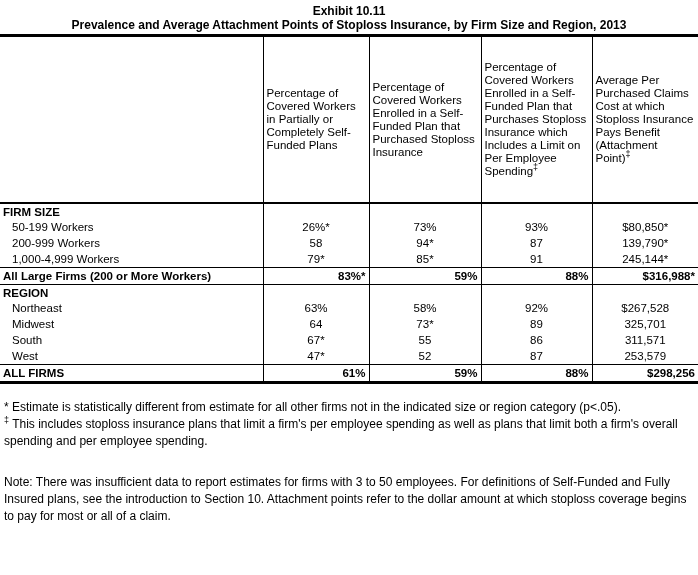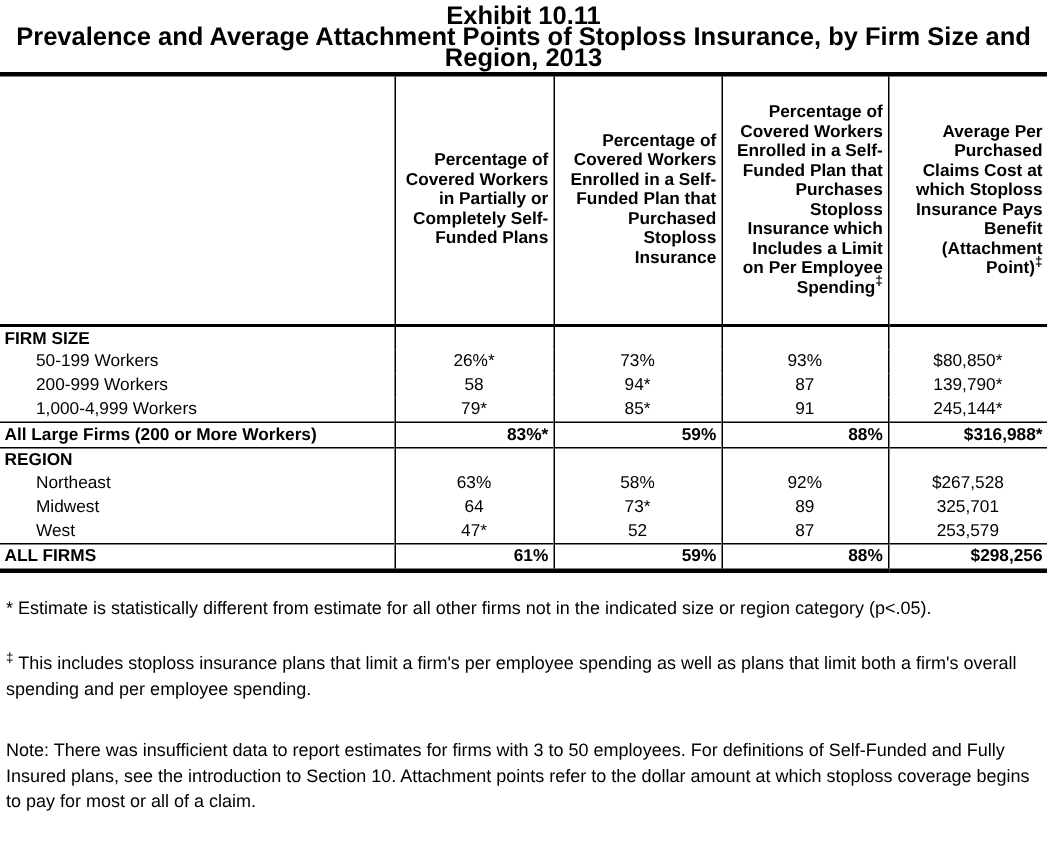--- a/index.html
+++ b/index.html
@@ -12,21 +12,21 @@
   #page {
     position: relative;
     width: 698px;
     height: 575px;
     background: #ffffff;
     overflow: hidden;
   }
   .title-block {
     text-align: center;
     font-weight: bold;
-    font-size: 17px;
+    font-size: 12px;
     line-height: 14px;
     padding-top: 4px;
     border-bottom: 3px solid #000;
     padding-bottom: 2px;
   }
   table.exhibit {
     width: 698px;
     border-collapse: collapse;
     table-layout: fixed;
     font-size: 11.5px;
@@ -35,56 +35,56 @@
   table.exhibit col.c-b { width: 106px; }
   table.exhibit col.c-c { width: 112px; }
   table.exhibit col.c-d { width: 111px; }
   table.exhibit col.c-e { width: 106px; }
   table.exhibit th,
   table.exhibit td {
     padding: 0 3px;
     overflow: hidden;
   }
   table.exhibit th {
-    font-weight: bold;
-    text-align: right;
+    font-weight: normal;
+    text-align: left;
     vertical-align: middle;
     height: 165px;
     line-height: 13px;
     border-bottom: 2px solid #000;
   }
   .vline { border-left: 1.5px solid #000; }
   tr.section-row td {
     font-weight: bold;
     height: 15px;
     text-align: left;
   }
   tr.data-row td { height: 16px; }
-  tr.data-row td.label { text-align: left; padding-left: 24px; }
+  tr.data-row td.label { text-align: left; padding-left: 12px; }
   tr.data-row td.val { text-align: center; }
   tr.total-row td {
     font-weight: bold;
     height: 16px;
   }
   tr.total-row td.label { text-align: left; }
   tr.total-row td.val { text-align: right; }
   tr.border-top td { border-top: 1.5px solid #000; }
   tr.table-end td { border-bottom: 3px solid #000; }
   sup.dagger {
     font-size: 9px;
     vertical-align: super;
     line-height: 0;
   }
   .footnotes {
     padding: 0 4px;
     font-size: 12px;
     line-height: 17px;
   }
   .fn-star { margin-top: 15px; }
-  .fn-dagger { margin-top: 20px; }
+  .fn-dagger { }
   .fn-note { margin-top: 24px; }
 </style>
 </head>
 <body>
 
 <div id="page">
 
   <div class="title-block">
     <div>Exhibit 10.11</div>
     <div>Prevalence and Average Attachment Points of Stoploss Insurance, by Firm Size and Region, 2013</div>
@@ -166,20 +166,27 @@
         <td class="vline val">$267,528</td>
       </tr>
       <tr class="data-row">
         <td class="label">Midwest</td>
         <td class="vline val">64</td>
         <td class="vline val">73*</td>
         <td class="vline val">89</td>
         <td class="vline val">325,701</td>
       </tr>
       <tr class="data-row">
+        <td class="label">South</td>
+        <td class="vline val">67*</td>
+        <td class="vline val">55</td>
+        <td class="vline val">86</td>
+        <td class="vline val">311,571</td>
+      </tr>
+      <tr class="data-row">
         <td class="label">West</td>
         <td class="vline val">47*</td>
         <td class="vline val">52</td>
         <td class="vline val">87</td>
         <td class="vline val">253,579</td>
       </tr>
       <tr class="total-row border-top table-end">
         <td class="label">ALL FIRMS</td>
         <td class="vline val">61%</td>
         <td class="vline val">59%</td>

